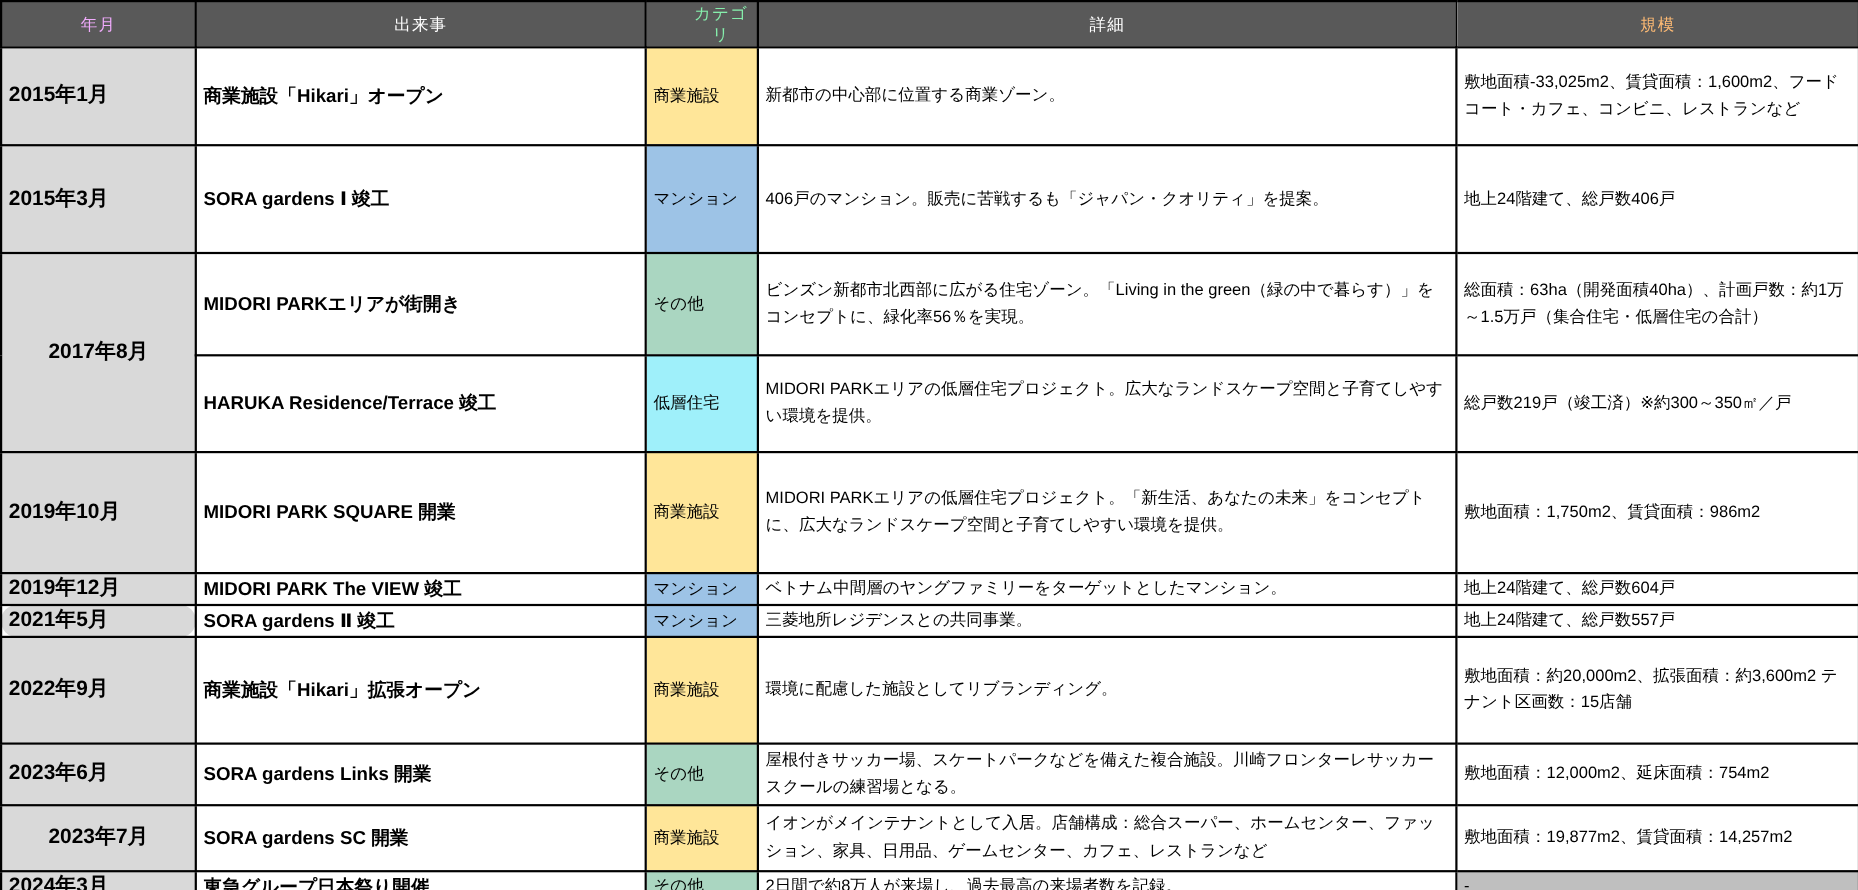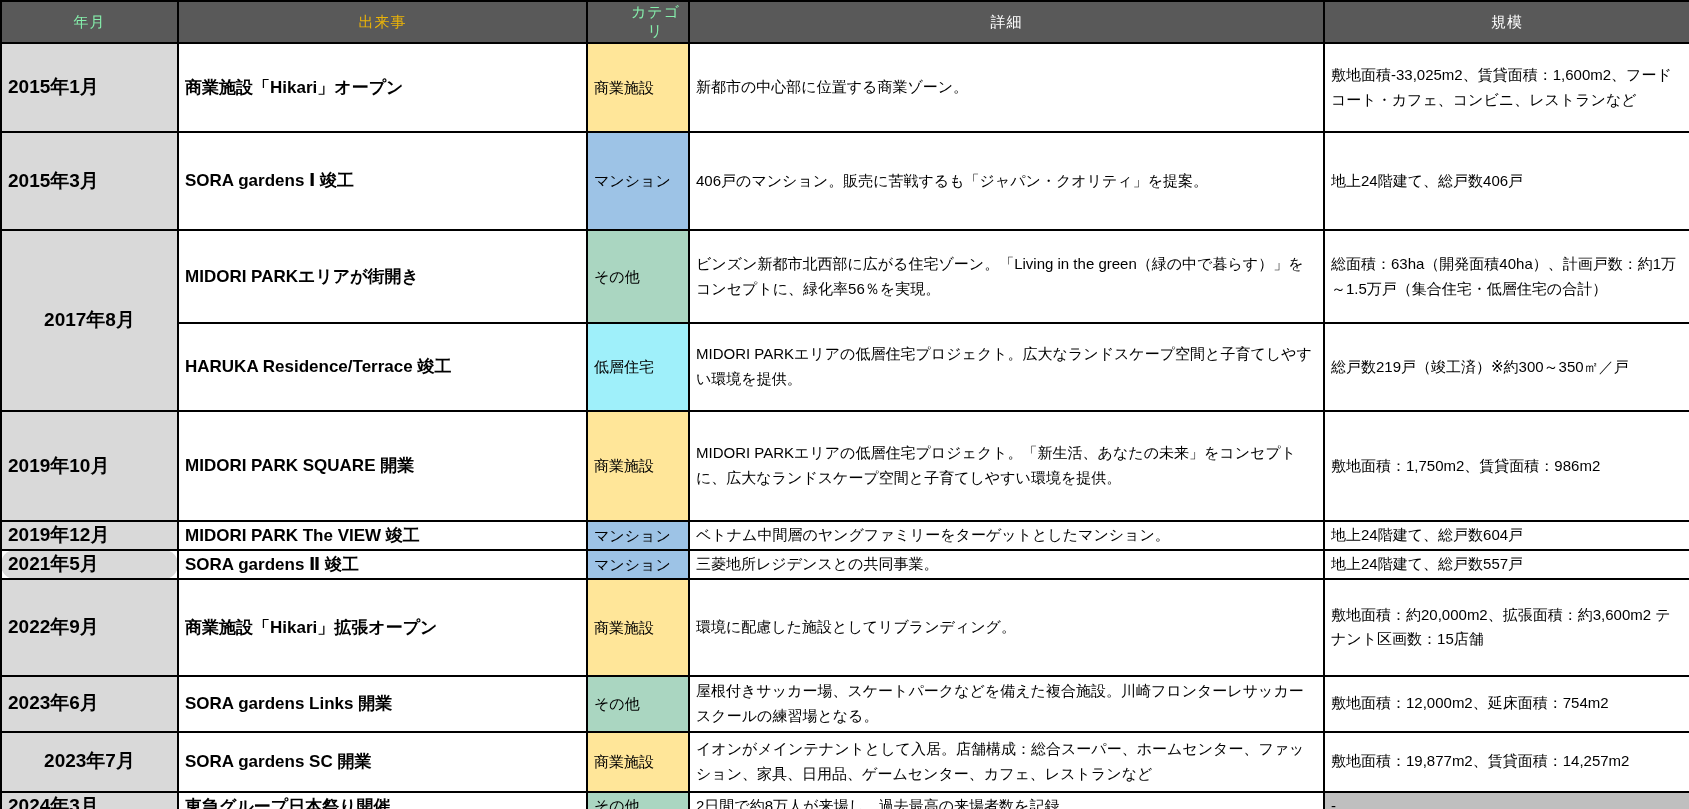--- a/index.html
+++ b/index.html
@@ -56,25 +56,25 @@
   <table class="timeline">
     <colgroup>
       <col style="width:177px">
       <col style="width:409px">
       <col style="width:102px">
       <col style="width:635px">
       <col style="width:366px">
     </colgroup>
     <thead>
       <tr style="height:30px">
-        <th class="hdr" style="background-color: rgb(89, 89, 89); color: #86efac;">年月</th>
-        <th class="hdr" style="background-color: rgb(89, 89, 89); color: #eab308; margin-top: 44px;">出来事</th>
+        <th class="hdr" style="background-color: rgb(89, 89, 89); color: #f0abfc;">年月</th>
+        <th class="hdr" style="background-color: rgb(89, 89, 89); color: #ffffff; margin-top: 44px;">出来事</th>
         <th class="hdr" style="background-color: rgb(89, 89, 89); color: #86efac; padding-left: 41px;">カテゴリ</th>
         <th class="hdr" style="background-color: rgb(89, 89, 89); color: rgb(255, 255, 255);">詳細</th>
-        <th class="hdr" style="background-color: rgb(89, 89, 89); color: #ffffff;">規模</th>
+        <th class="hdr" style="background-color: rgb(89, 89, 89); color: #fdba74;">規模</th>
       </tr>
     </thead>
     <tbody>
       <tr style="height:89px">
         <td class="date" style="background-color: rgb(217, 217, 217);">2015年1月</td>
         <td class="event">商業施設「Hikari」オープン</td>
         <td class="cat" style="background-color: rgb(255, 230, 153);">商業施設</td>
         <td class="detail">新都市の中心部に位置する商業ゾーン。</td>
         <td class="scale">敷地面積-33,025m2、賃貸面積：1,600m2、フードコート・カフェ、コンビニ、レストランなど</td>
       </tr>

